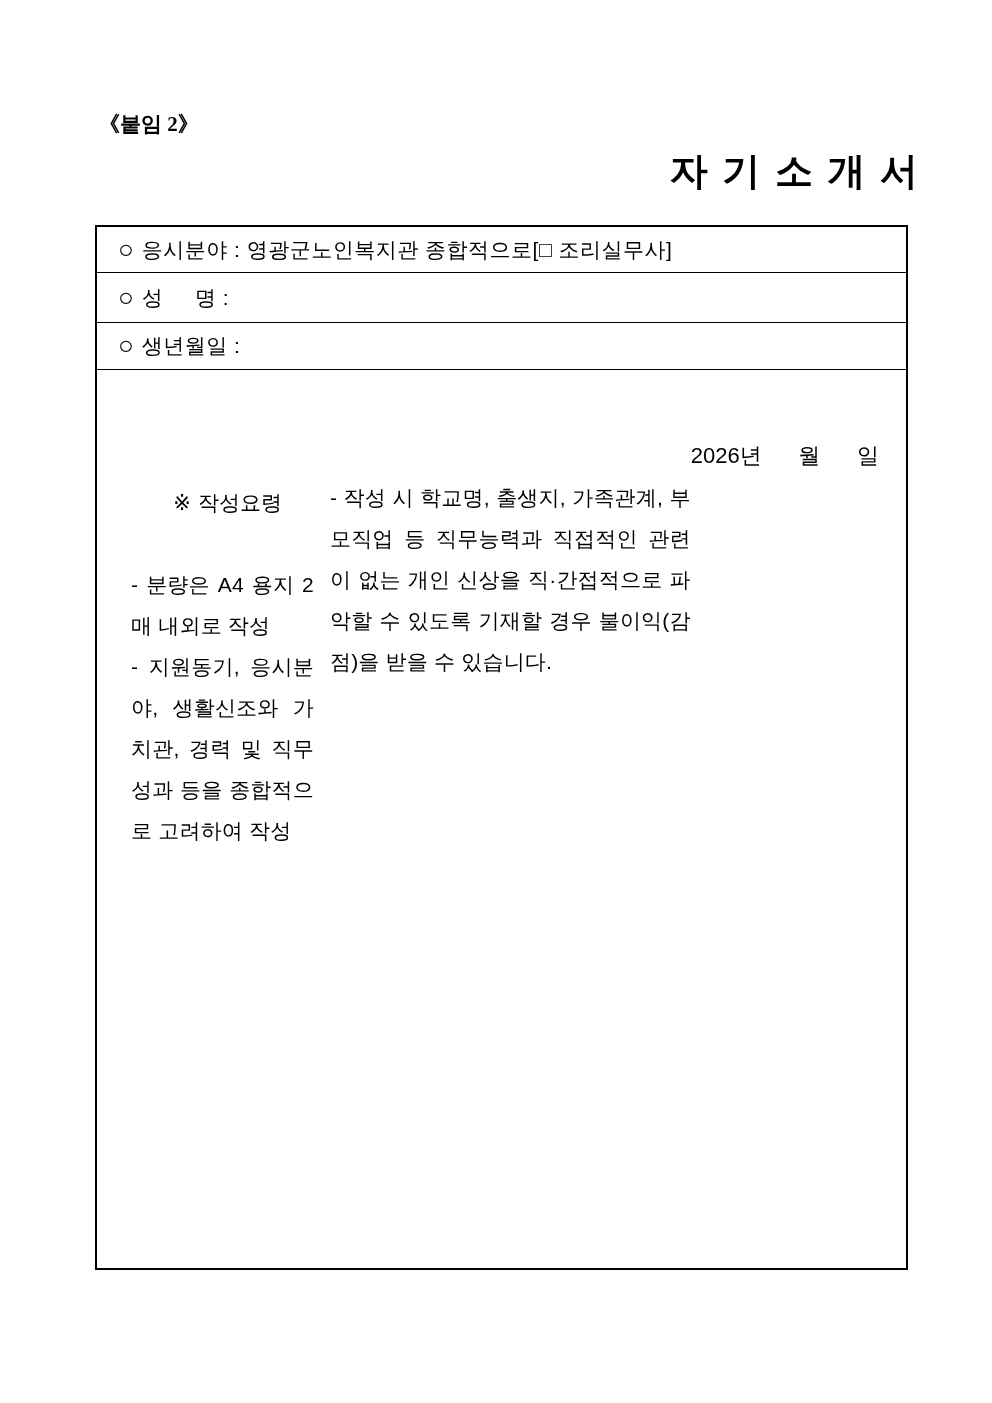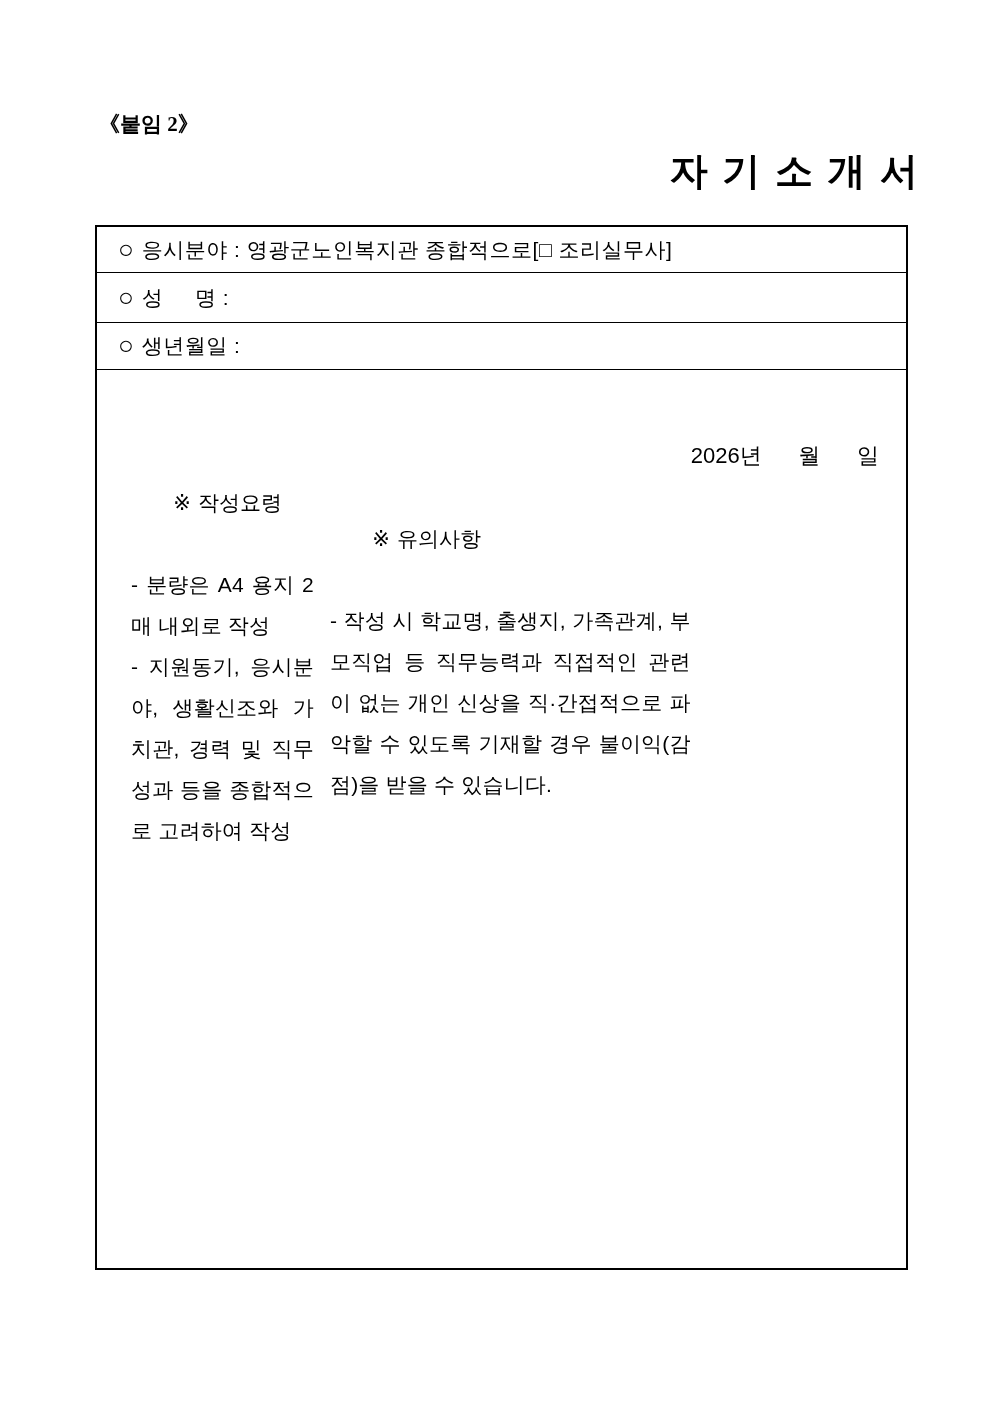--- a/index.html
+++ b/index.html
@@ -117,23 +117,20 @@
 
       <div class="sec sec-1">
         <div class="sec-heading">
           <span class="marker">※</span><span>작성요령</span>
         </div>
         <p class="item">- 분량은 A4 용지 2매 내외로 작성</p>
         <p class="item">- 지원동기, 응시분야, 생활신조와 가치관, 경력 및 직무성과 등을 종합적으로 고려하여 작성</p>
       </div>
 
       <div class="sec sec-2">
-        <div class="sec-heading">
-          <span class="marker">※</span><span>유의사항</span>
-        </div>
         <p class="item">- 작성 시 학교명, 출생지, 가족관계, 부모직업 등 직무능력과 직접적인 관련이 없는 개인 신상을 직·간접적으로 파악할 수 있도록 기재할 경우 불이익(감점)을 받을 수 있습니다.</p>
       </div>
 
       <div class="spacer"></div>
 
       <div class="sig">
         <div class="sig-date">2026년      월      일</div>
       </div>
 
     </div>

